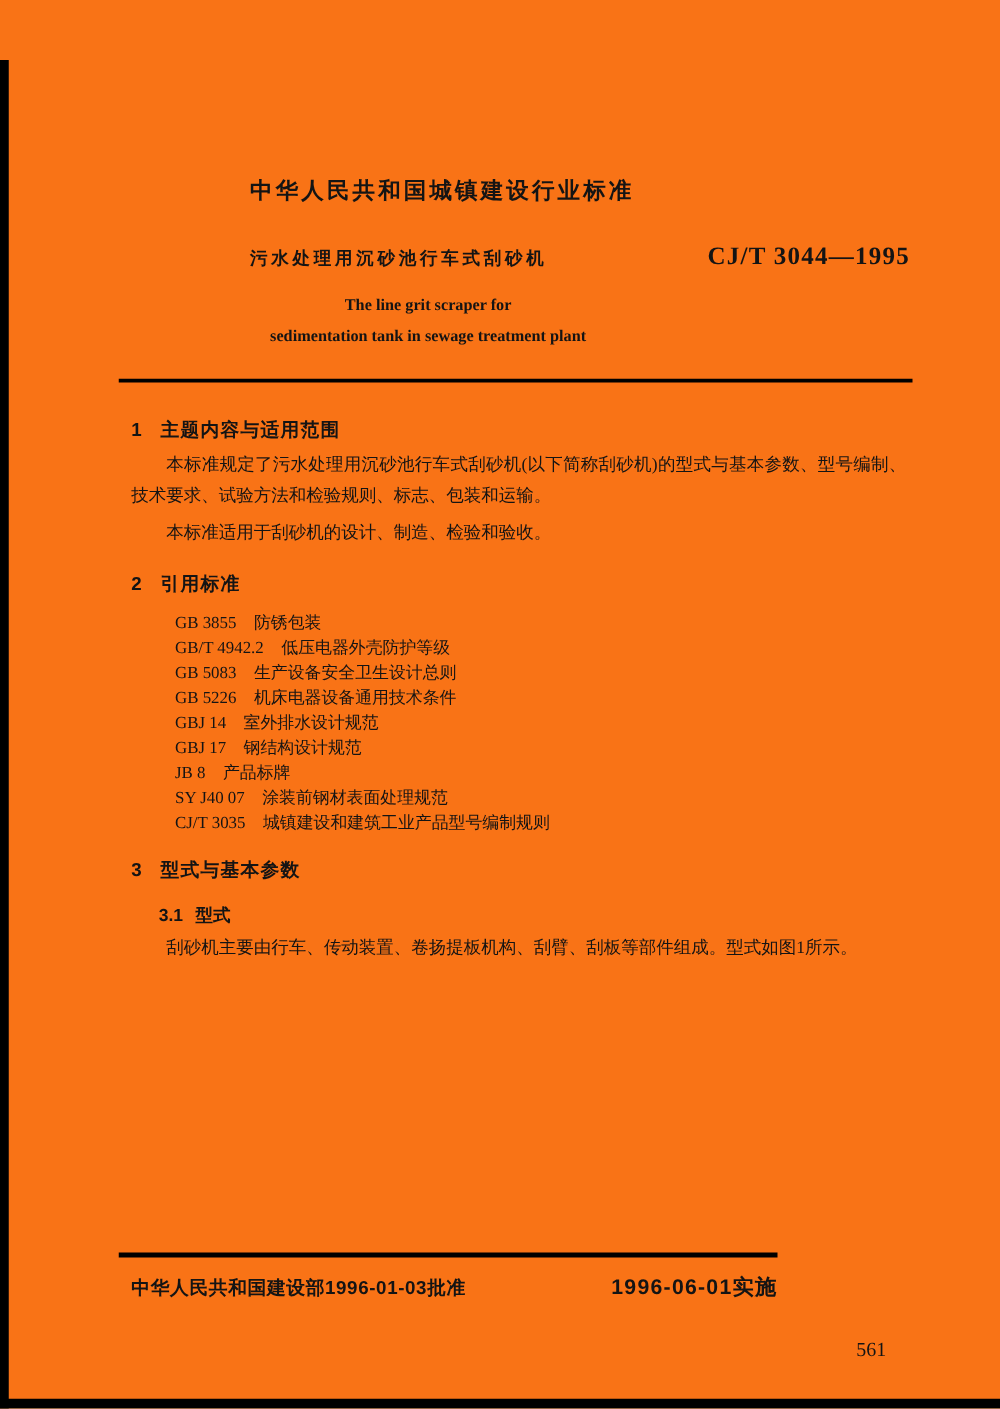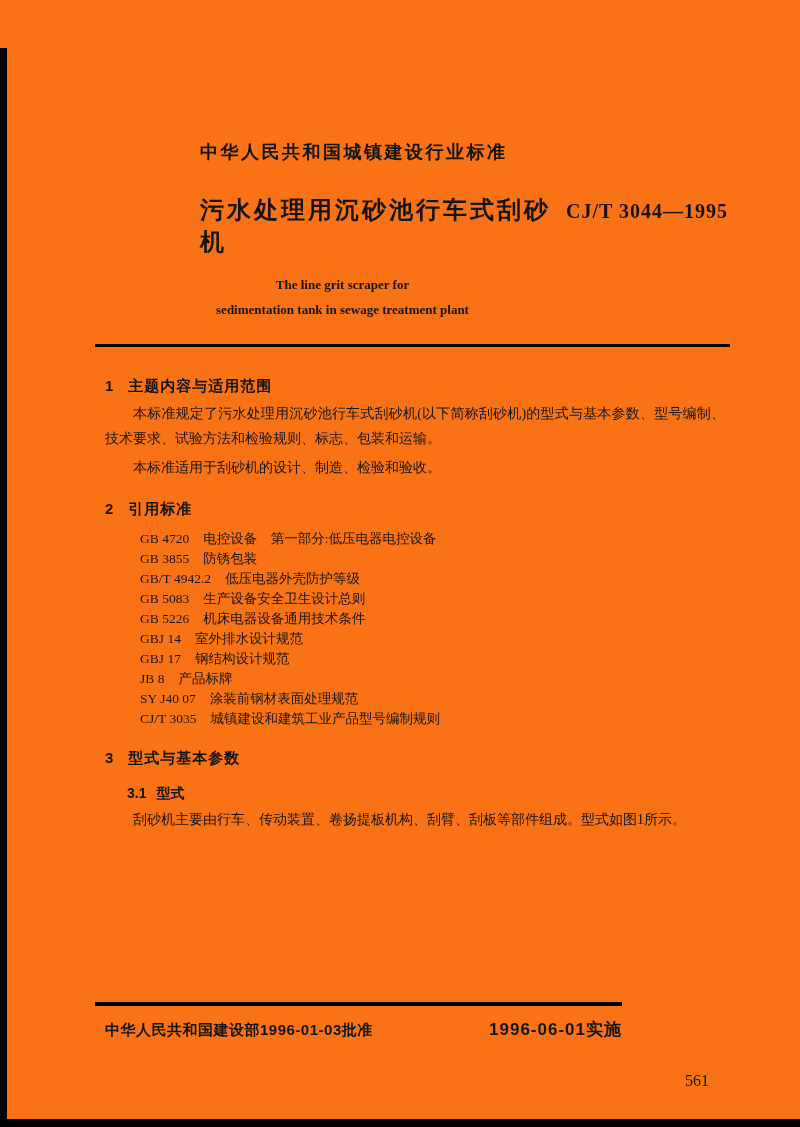--- a/index.html
+++ b/index.html
@@ -38,21 +38,21 @@
     letter-spacing: 2.5px;
   }
   .title-row {
     display: flex;
     align-items: baseline;
     margin: 30px 72px 0 200px;
   }
   .doc-title {
     font-family: Liberation Serif, serif;
     font-weight: bold;
-    font-size: 24px;
+    font-size: 14px;
     letter-spacing: 3px;
   }
   .std-number {
     margin-left: auto;
     font-weight: bold;
     font-size: 20px;
     letter-spacing: 1px;
     white-space: nowrap;
   }
   .en-title {
@@ -174,23 +174,20 @@
     </div>
     <p class="para">本标准规定了污水处理用沉砂池行车式刮砂机(以下简称刮砂机)的型式与基本参数、型号编制、技术要求、试验方法和检验规则、标志、包装和运输。</p>
     <p class="para">本标准适用于刮砂机的设计、制造、检验和验收。</p>
 
     <div class="sec-heading">
       <span class="sec-num">2</span><span class="sec-title">引用标准</span>
     </div>
 
     <ul class="ref-list">
       <li class="ref-item">
-        <span class="ref-code">GB 4720</span><span class="ref-title">电控设备　第一部分:低压电器电控设备</span>
-      </li>
-      <li class="ref-item">
         <span class="ref-code">GB 3855</span><span class="ref-title">防锈包装</span>
       </li>
       <li class="ref-item">
         <span class="ref-code">GB/T 4942.2</span><span class="ref-title">低压电器外壳防护等级</span>
       </li>
       <li class="ref-item">
         <span class="ref-code">GB 5083</span><span class="ref-title">生产设备安全卫生设计总则</span>
       </li>
       <li class="ref-item">
         <span class="ref-code">GB 5226</span><span class="ref-title">机床电器设备通用技术条件</span>

